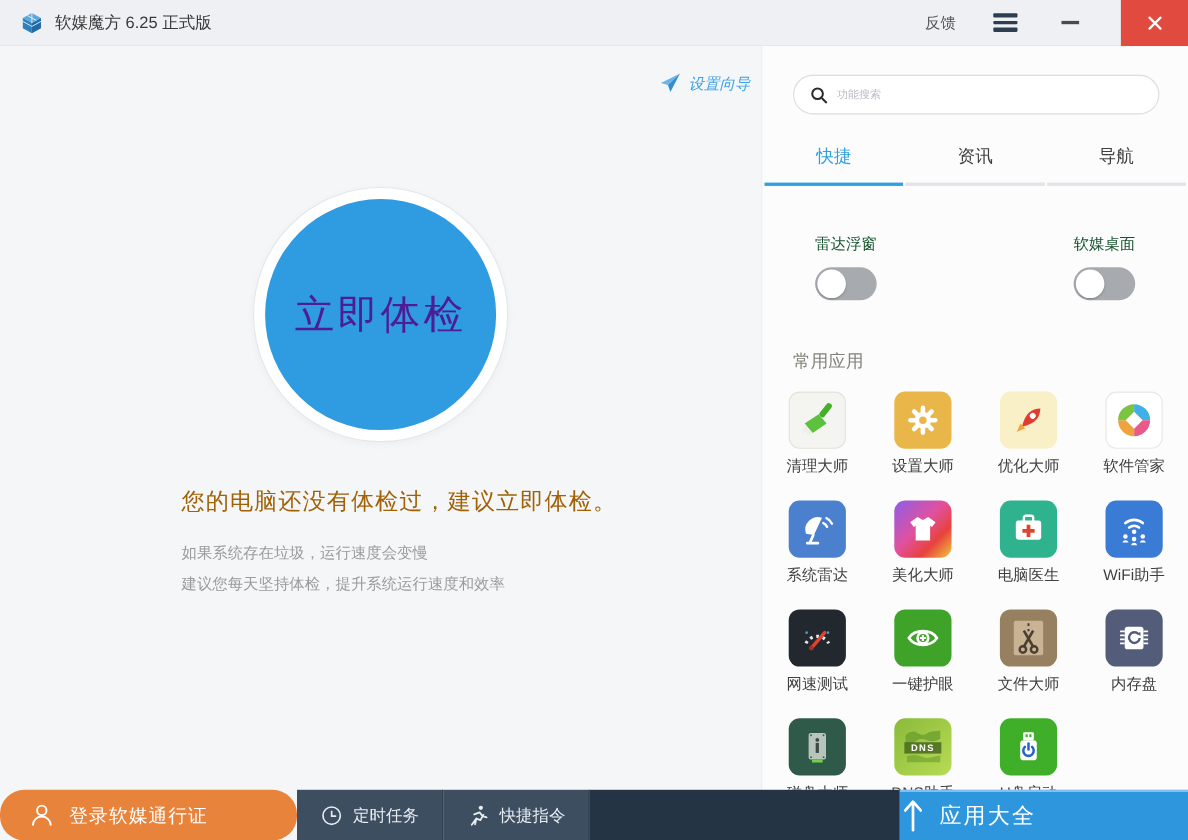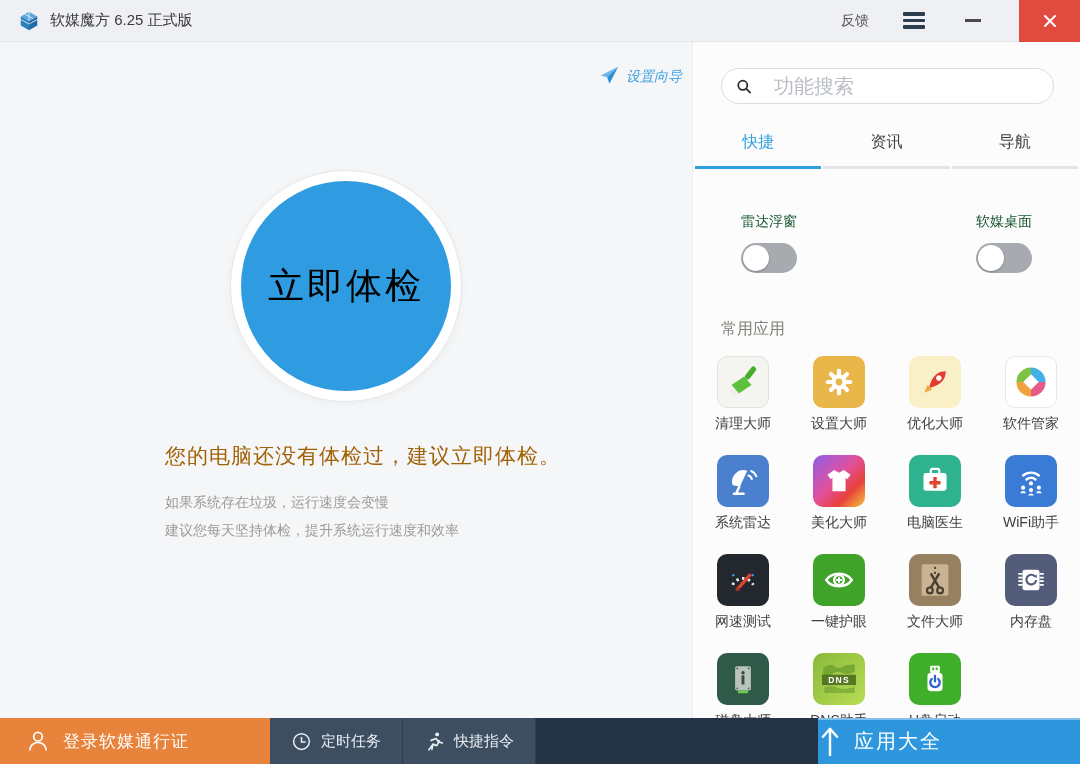--- a/index.html
+++ b/index.html
@@ -25,28 +25,28 @@
   .panel { position:relative; width:388px; height:676px; background:#fcfcfd; border-left:1px solid #ebedf0; overflow:hidden; }
 
   
   .wizard { position:absolute; top:22px; right:10px; display:flex; align-items:flex-end; gap:6px; cursor:pointer;font-style:italic; }
   .wizard span { font-size:14px; color:#3da0e3; }
   .checkup-wrap { position:absolute; left:230px; top:128px; width:232px; height:232px; border-radius:50%;
                   background:#ffffff; border:1px solid #e4e7ea; box-shadow:0 2px 8px rgba(0,0,0,.04);
                   display:flex; align-items:center; justify-content:center; cursor:pointer; }
   .checkup-btn { width:210px; height:210px; border-radius:50%; background:#2f9be0;
                  display:flex; align-items:center; justify-content:center; }
-  .checkup-btn span { font-size:36px; color:#000000; letter-spacing:3px; }
+  .checkup-btn span { font-size:36px; color:#4c1d95; letter-spacing:3px; }
   .headline { position:absolute; left:165px; top:400px; font-size:21px; color:#a16207; letter-spacing:1px; }
   .tips { position:absolute; left:165px; top:446px; font-size:14px; color:#9b9b9b; line-height:28px; }
 
   
   .search { margin:26px 26px 0 28px; height:36px; border:1px solid #d9dce1; border-radius:18px;
             background:#fff; display:flex; align-items:center; padding:0 14px; }
-  .search input { border:none; outline:none; flex:1; margin-left:22px; font-size:20px; color:#ec4899;
+  .search input { border:none; outline:none; flex:1; margin-left:8px; font-size:10px; color:#ec4899;
                   font-family:inherit; background:transparent; }
   .search input::placeholder { color:#b9bdc4; }
 
   .tabs { display:flex; margin-top:20px; padding:0 1px; }
   .tab { flex:1; text-align:center; font-size:16px; color:#3f3f3f; padding:8px 0 13px;
          border-bottom:3px solid #e2e4e7; margin:0 1px; cursor:pointer; }
   .tab.active { color:#2e9fe0; border-bottom-color:#2e9fe0; }
 
   .toggles { display:flex; margin-top:44px; padding:0 26px; justify-content:space-between; }
   .toggle-col { width:100px; display:flex; flex-direction:column; align-items:center; }
@@ -74,21 +74,21 @@
   .t8 { background:#23282f; }
   .t9 { background:#3fa32a; }
   .t10 { background:#97805f; }
   .t11 { background:#535d7a; }
   .t12 { background:#2f5a49; }
   .t13 { background:linear-gradient(135deg,#8aba3a,#b8dc55); }
   .t14 { background:#3fae29; }
 
   
   .bottombar { position:absolute; bottom:0; left:0; width:1080px; height:46px; display:flex; }
-  .bb-login { width:270px; background:#e8833c; display:flex; align-items:center; padding-left:26px; gap:13px; cursor:pointer; }
+  .bb-login { width:270px; background:#e8833c; display:flex; align-items:center; padding-left:26px; gap:13px; cursor:pointer;border-radius:22px; }
   .bb-login span { color:#fff; font-size:17px; letter-spacing:1px; }
   .bb-btn { width:133px; background:#3d4e61; display:flex; align-items:center; justify-content:center; gap:9px;
             border-right:1px solid #2e3c4b; cursor:pointer; }
   .bb-btn span { color:#e8edf2; font-size:15px; }
   .bb-fill { flex:1; background:#243445; }
   .bb-store { width:262px; background:#2e96dd; box-shadow:inset 0 2px 0 rgba(255,255,255,.4);
               display:flex; align-items:center; gap:12px; cursor:pointer; }
   .bb-store span { color:#fff; font-size:20px; letter-spacing:2px; }
 </style>
 </head>

